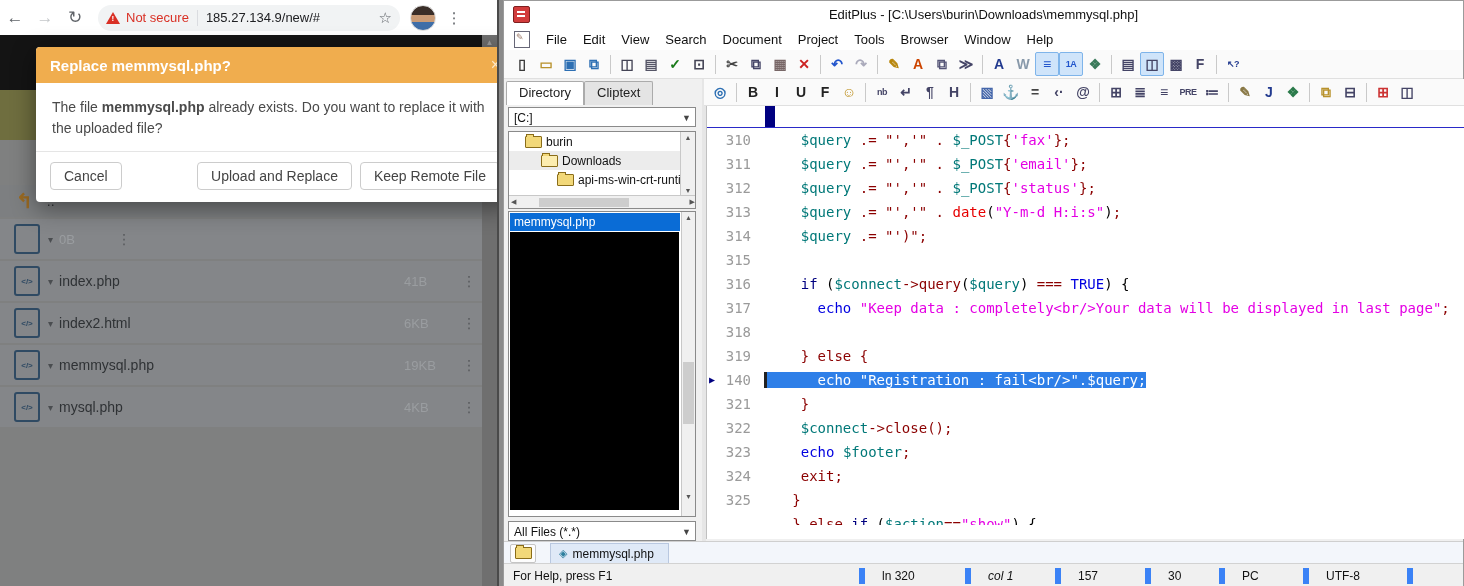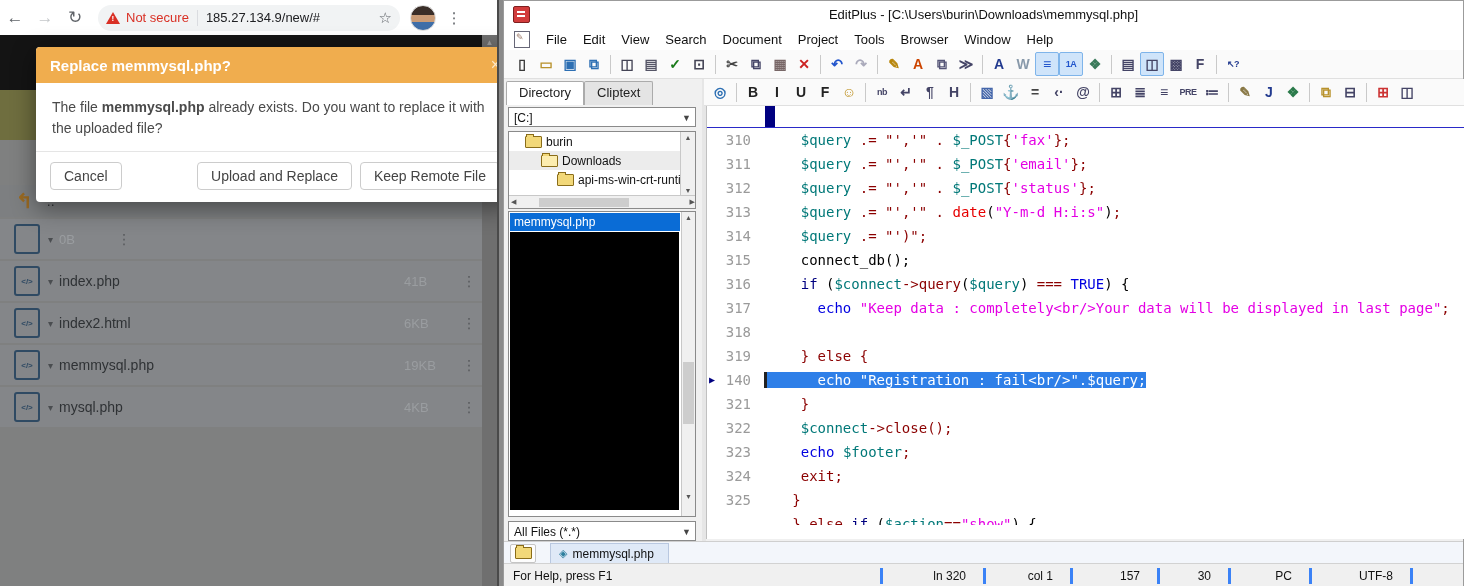--- a/index.html
+++ b/index.html
@@ -107,21 +107,21 @@
   .codeline.partial{height:13px;overflow:hidden;}
 
   
   #doctabs{position:absolute;left:0;top:540px;width:100%;height:22px;background:#f3f6fb;border-top:1px solid #cfcfcf;display:flex;align-items:center;}
   #doctab-folder{width:24px;height:17px;margin-left:6px;display:flex;align-items:center;justify-content:center;border:1px solid #c5c5c5;background:#fdfdfd;border-radius:2px;cursor:pointer;}
   #doctab-folder .folder{margin-right:0;}
   #doctab{margin-left:14px;height:19px;background:#dfe9f7;border:1px solid #b9c8e0;border-bottom:none;display:flex;align-items:center;padding:0 14px 0 8px;font-size:12px;color:#111;cursor:pointer;}
   #doctab .dia{color:#2e7f9e;font-size:11px;margin-right:5px;}
   #statusbar{position:absolute;left:0;top:562px;width:100%;height:24px;background:#f0f0f0;border-top:1px solid #d2d2d2;display:flex;align-items:center;font-size:12px;color:#111;}
   #status-help{flex:1;padding-left:9px;}
-  .scell{border-left:3px solid #3b82f6;height:16px;line-height:16px;padding:0 17px;flex:none;text-align:right;}
+  .scell{border-left:6px solid #3b82f6;height:16px;line-height:16px;padding:0 17px;flex:none;text-align:left;}
 </style>
 </head>
 <body>
 
 <div id="stage">
 
   <div id="browser">
     <div id="topbar">
       <span class="navbtn">←</span>
       <span class="navbtn disabled">→</span>
@@ -347,21 +347,21 @@
       <div id="ruler">
         <span id="ruler-block"></span>
         
       </div>
       <div id="codelines">
           <div class="codeline"><span class="lnum">310</span><span class="ltxt"><span style="color: rgb(0, 0, 0);">    </span><span style="color: rgb(0, 120, 120);">$query</span><span style="color: rgb(0, 0, 0);"> </span><span style="color: rgb(139, 0, 0);">.=</span><span style="color: rgb(0, 0, 0);"> </span><span style="color: rgb(139, 0, 0);">"','"</span><span style="color: rgb(139, 0, 0);"> . </span><span style="color: rgb(0, 120, 120);">$_POST</span><span style="color: rgb(139, 0, 0);">{</span><span style="color: rgb(228, 0, 228);">'fax'</span><span style="color: rgb(139, 0, 0);">}</span><span style="color: rgb(139, 0, 0);">;</span></span></div>
           <div class="codeline"><span class="lnum">311</span><span class="ltxt"><span style="color: rgb(0, 0, 0);">    </span><span style="color: rgb(0, 120, 120);">$query</span><span style="color: rgb(0, 0, 0);"> </span><span style="color: rgb(139, 0, 0);">.=</span><span style="color: rgb(0, 0, 0);"> </span><span style="color: rgb(139, 0, 0);">"','"</span><span style="color: rgb(139, 0, 0);"> . </span><span style="color: rgb(0, 120, 120);">$_POST</span><span style="color: rgb(139, 0, 0);">{</span><span style="color: rgb(228, 0, 228);">'email'</span><span style="color: rgb(139, 0, 0);">}</span><span style="color: rgb(139, 0, 0);">;</span></span></div>
           <div class="codeline"><span class="lnum">312</span><span class="ltxt"><span style="color: rgb(0, 0, 0);">    </span><span style="color: rgb(0, 120, 120);">$query</span><span style="color: rgb(0, 0, 0);"> </span><span style="color: rgb(139, 0, 0);">.=</span><span style="color: rgb(0, 0, 0);"> </span><span style="color: rgb(139, 0, 0);">"','"</span><span style="color: rgb(139, 0, 0);"> . </span><span style="color: rgb(0, 120, 120);">$_POST</span><span style="color: rgb(139, 0, 0);">{</span><span style="color: rgb(228, 0, 228);">'status'</span><span style="color: rgb(139, 0, 0);">}</span><span style="color: rgb(139, 0, 0);">;</span></span></div>
           <div class="codeline"><span class="lnum">313</span><span class="ltxt"><span style="color: rgb(0, 0, 0);">    </span><span style="color: rgb(0, 120, 120);">$query</span><span style="color: rgb(0, 0, 0);"> </span><span style="color: rgb(139, 0, 0);">.=</span><span style="color: rgb(0, 0, 0);"> </span><span style="color: rgb(139, 0, 0);">"','"</span><span style="color: rgb(139, 0, 0);"> . </span><span style="color: rgb(230, 0, 0);">date</span><span style="color: rgb(0, 0, 0);">(</span><span style="color: rgb(228, 0, 228);">"Y-m-d H:i:s"</span><span style="color: rgb(0, 0, 0);">)</span><span style="color: rgb(139, 0, 0);">;</span></span></div>
           <div class="codeline"><span class="lnum">314</span><span class="ltxt"><span style="color: rgb(0, 0, 0);">    </span><span style="color: rgb(0, 120, 120);">$query</span><span style="color: rgb(0, 0, 0);"> </span><span style="color: rgb(139, 0, 0);">.=</span><span style="color: rgb(0, 0, 0);"> </span><span style="color: rgb(139, 0, 0);">"')"</span><span style="color: rgb(139, 0, 0);">;</span></span></div>
-          <div class="codeline"><span class="lnum">315</span><span class="ltxt"><span style="color: rgb(0, 0, 0);">    </span><span style="color: rgb(0, 0, 0);">connect_db();</span></span></div>
+          <div class="codeline"><span class="lnum">315</span></div>
           <div class="codeline"><span class="lnum">316</span><span class="ltxt"><span style="color: rgb(0, 0, 0);">    </span><span style="color: rgb(0, 0, 128);">if</span><span style="color: rgb(0, 0, 0);"> (</span><span style="color: rgb(0, 120, 120);">$connect</span><span style="color: rgb(139, 0, 0);">-&gt;query</span><span style="color: rgb(0, 0, 0);">(</span><span style="color: rgb(0, 120, 120);">$query</span><span style="color: rgb(0, 0, 0);">) </span><span style="color: rgb(139, 0, 0);">===</span><span style="color: rgb(0, 0, 0);"> </span><span style="color: rgb(0, 0, 224);">TRUE</span><span style="color: rgb(0, 0, 0);">) {</span></span></div>
           <div class="codeline"><span class="lnum">317</span><span class="ltxt"><span style="color: rgb(0, 0, 0);">      </span><span style="color: rgb(0, 0, 224);">echo</span><span style="color: rgb(0, 0, 0);"> </span><span style="color: rgb(228, 0, 228);">"Keep data : completely&lt;br/&gt;Your data will be displayed in last page"</span><span style="color: rgb(139, 0, 0);">;</span></span></div>
           <div class="codeline"><span class="lnum">318</span></div>
           <div class="codeline"><span class="lnum">319</span><span class="ltxt"><span style="color: rgb(0, 0, 0);">    </span><span style="color: rgb(139, 0, 0);">} </span><span style="color: rgb(139, 0, 0);">else</span><span style="color: rgb(139, 0, 0);"> {</span></span></div>
           <div class="codeline"><span class="mark">▶</span><span class="lnum">140</span><span class="ltxt"><span class="selchunk">      echo "Registration : fail&lt;br/&gt;".$query;</span></span></div>
           <div class="codeline"><span class="lnum">321</span><span class="ltxt"><span style="color: rgb(0, 0, 0);">    </span><span style="color: rgb(139, 0, 0);">}</span></span></div>
           <div class="codeline"><span class="lnum">322</span><span class="ltxt"><span style="color: rgb(0, 0, 0);">    </span><span style="color: rgb(0, 120, 120);">$connect</span><span style="color: rgb(139, 0, 0);">-&gt;close()</span><span style="color: rgb(139, 0, 0);">;</span></span></div>
           <div class="codeline"><span class="lnum">323</span><span class="ltxt"><span style="color: rgb(0, 0, 0);">    </span><span style="color: rgb(0, 0, 224);">echo</span><span style="color: rgb(0, 0, 0);"> </span><span style="color: rgb(0, 120, 120);">$footer</span><span style="color: rgb(139, 0, 0);">;</span></span></div>
           <div class="codeline"><span class="lnum">324</span><span class="ltxt"><span style="color: rgb(0, 0, 0);">    </span><span style="color: rgb(139, 0, 0);">exit</span><span style="color: rgb(139, 0, 0);">;</span></span></div>
           <div class="codeline"><span class="lnum">325</span><span class="ltxt"><span style="color: rgb(0, 0, 0);">   </span><span style="color: rgb(139, 0, 0);">}</span></span></div>
@@ -376,21 +376,21 @@
       <span id="doctab">
           <span class="dia">◈</span>
           <span>memmysql.php</span>
         </span>
     </div>
 
     <div id="statusbar">
       <span id="status-help">For Help, press F1</span>
       <span id="status-cells" style="display:flex;">
           <span class="scell" style="width: 66px;">ln 320</span>
-          <span class="scell" style="width: 50px;">col 1</span>
+          <span class="scell" style="width: 50px; font-style: italic;">col 1</span>
           <span class="scell" style="width: 50px;">157</span>
           <span class="scell" style="width: 34px;">30</span>
           <span class="scell" style="width: 44px;">PC</span>
           <span class="scell" style="width: 64px;">UTF-8</span>
           <span class="scell" style="width: 16px;"></span>
         </span>
     </div>
   </div>
 </div>
 

